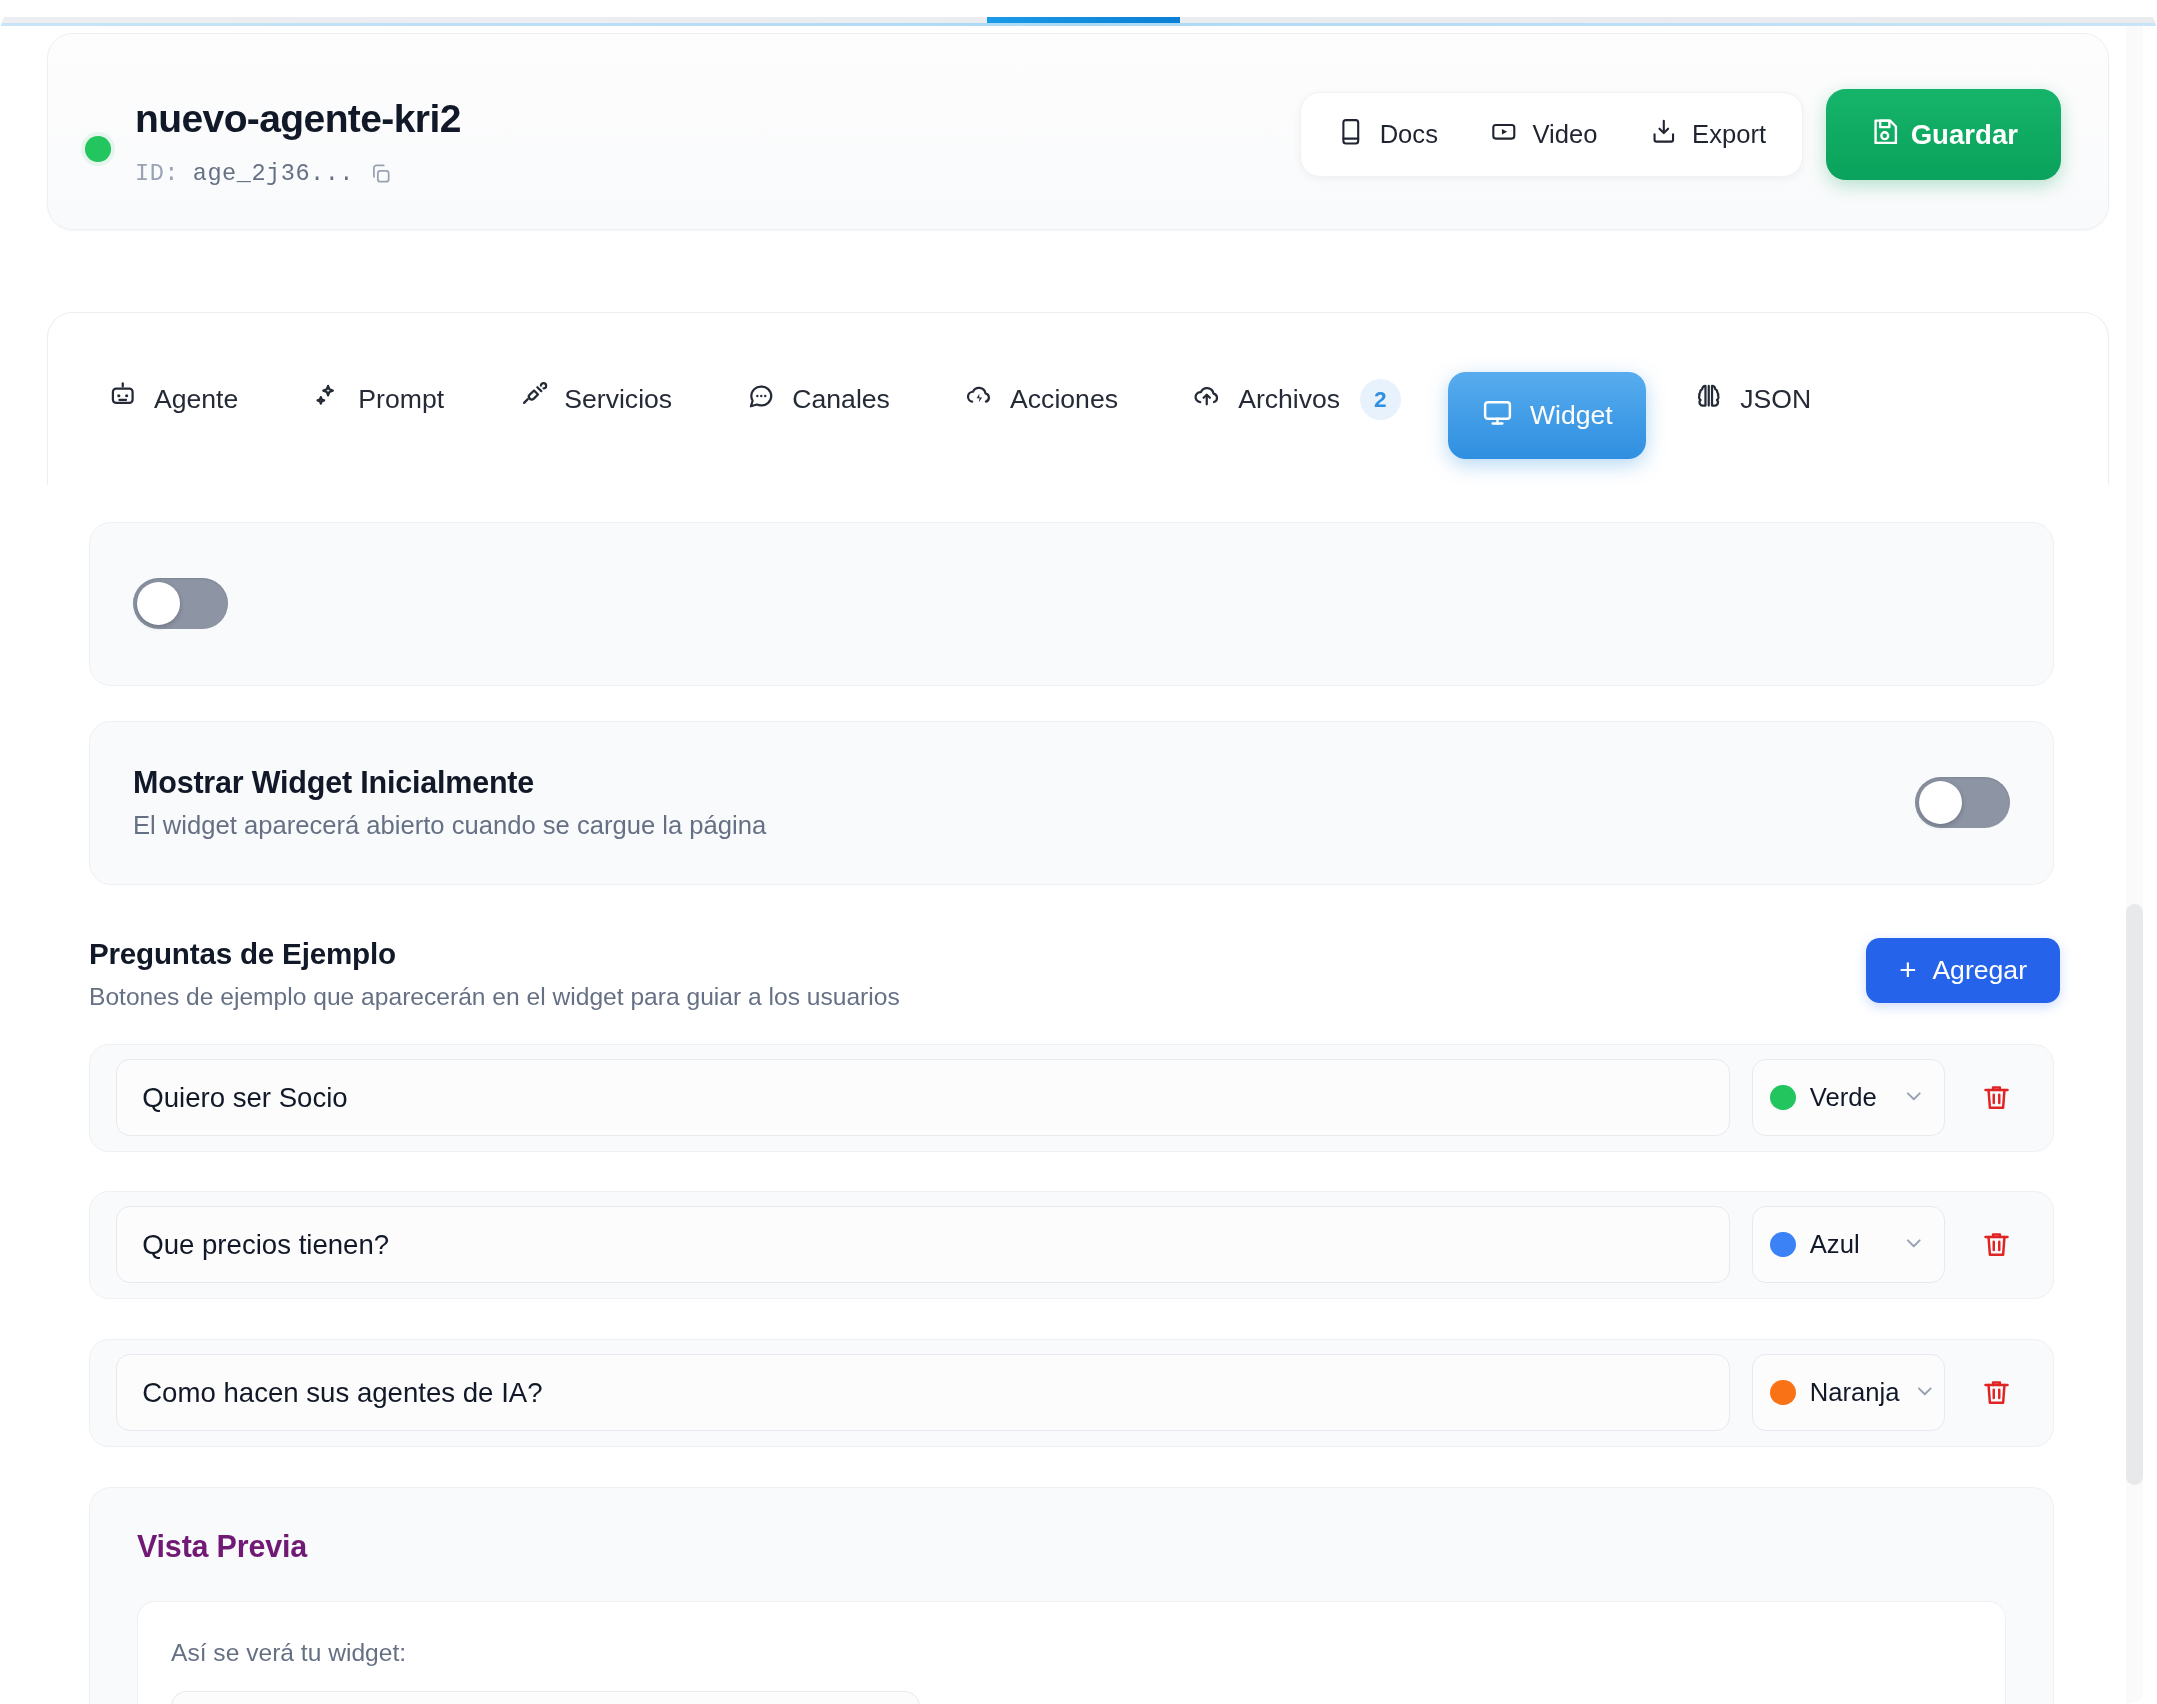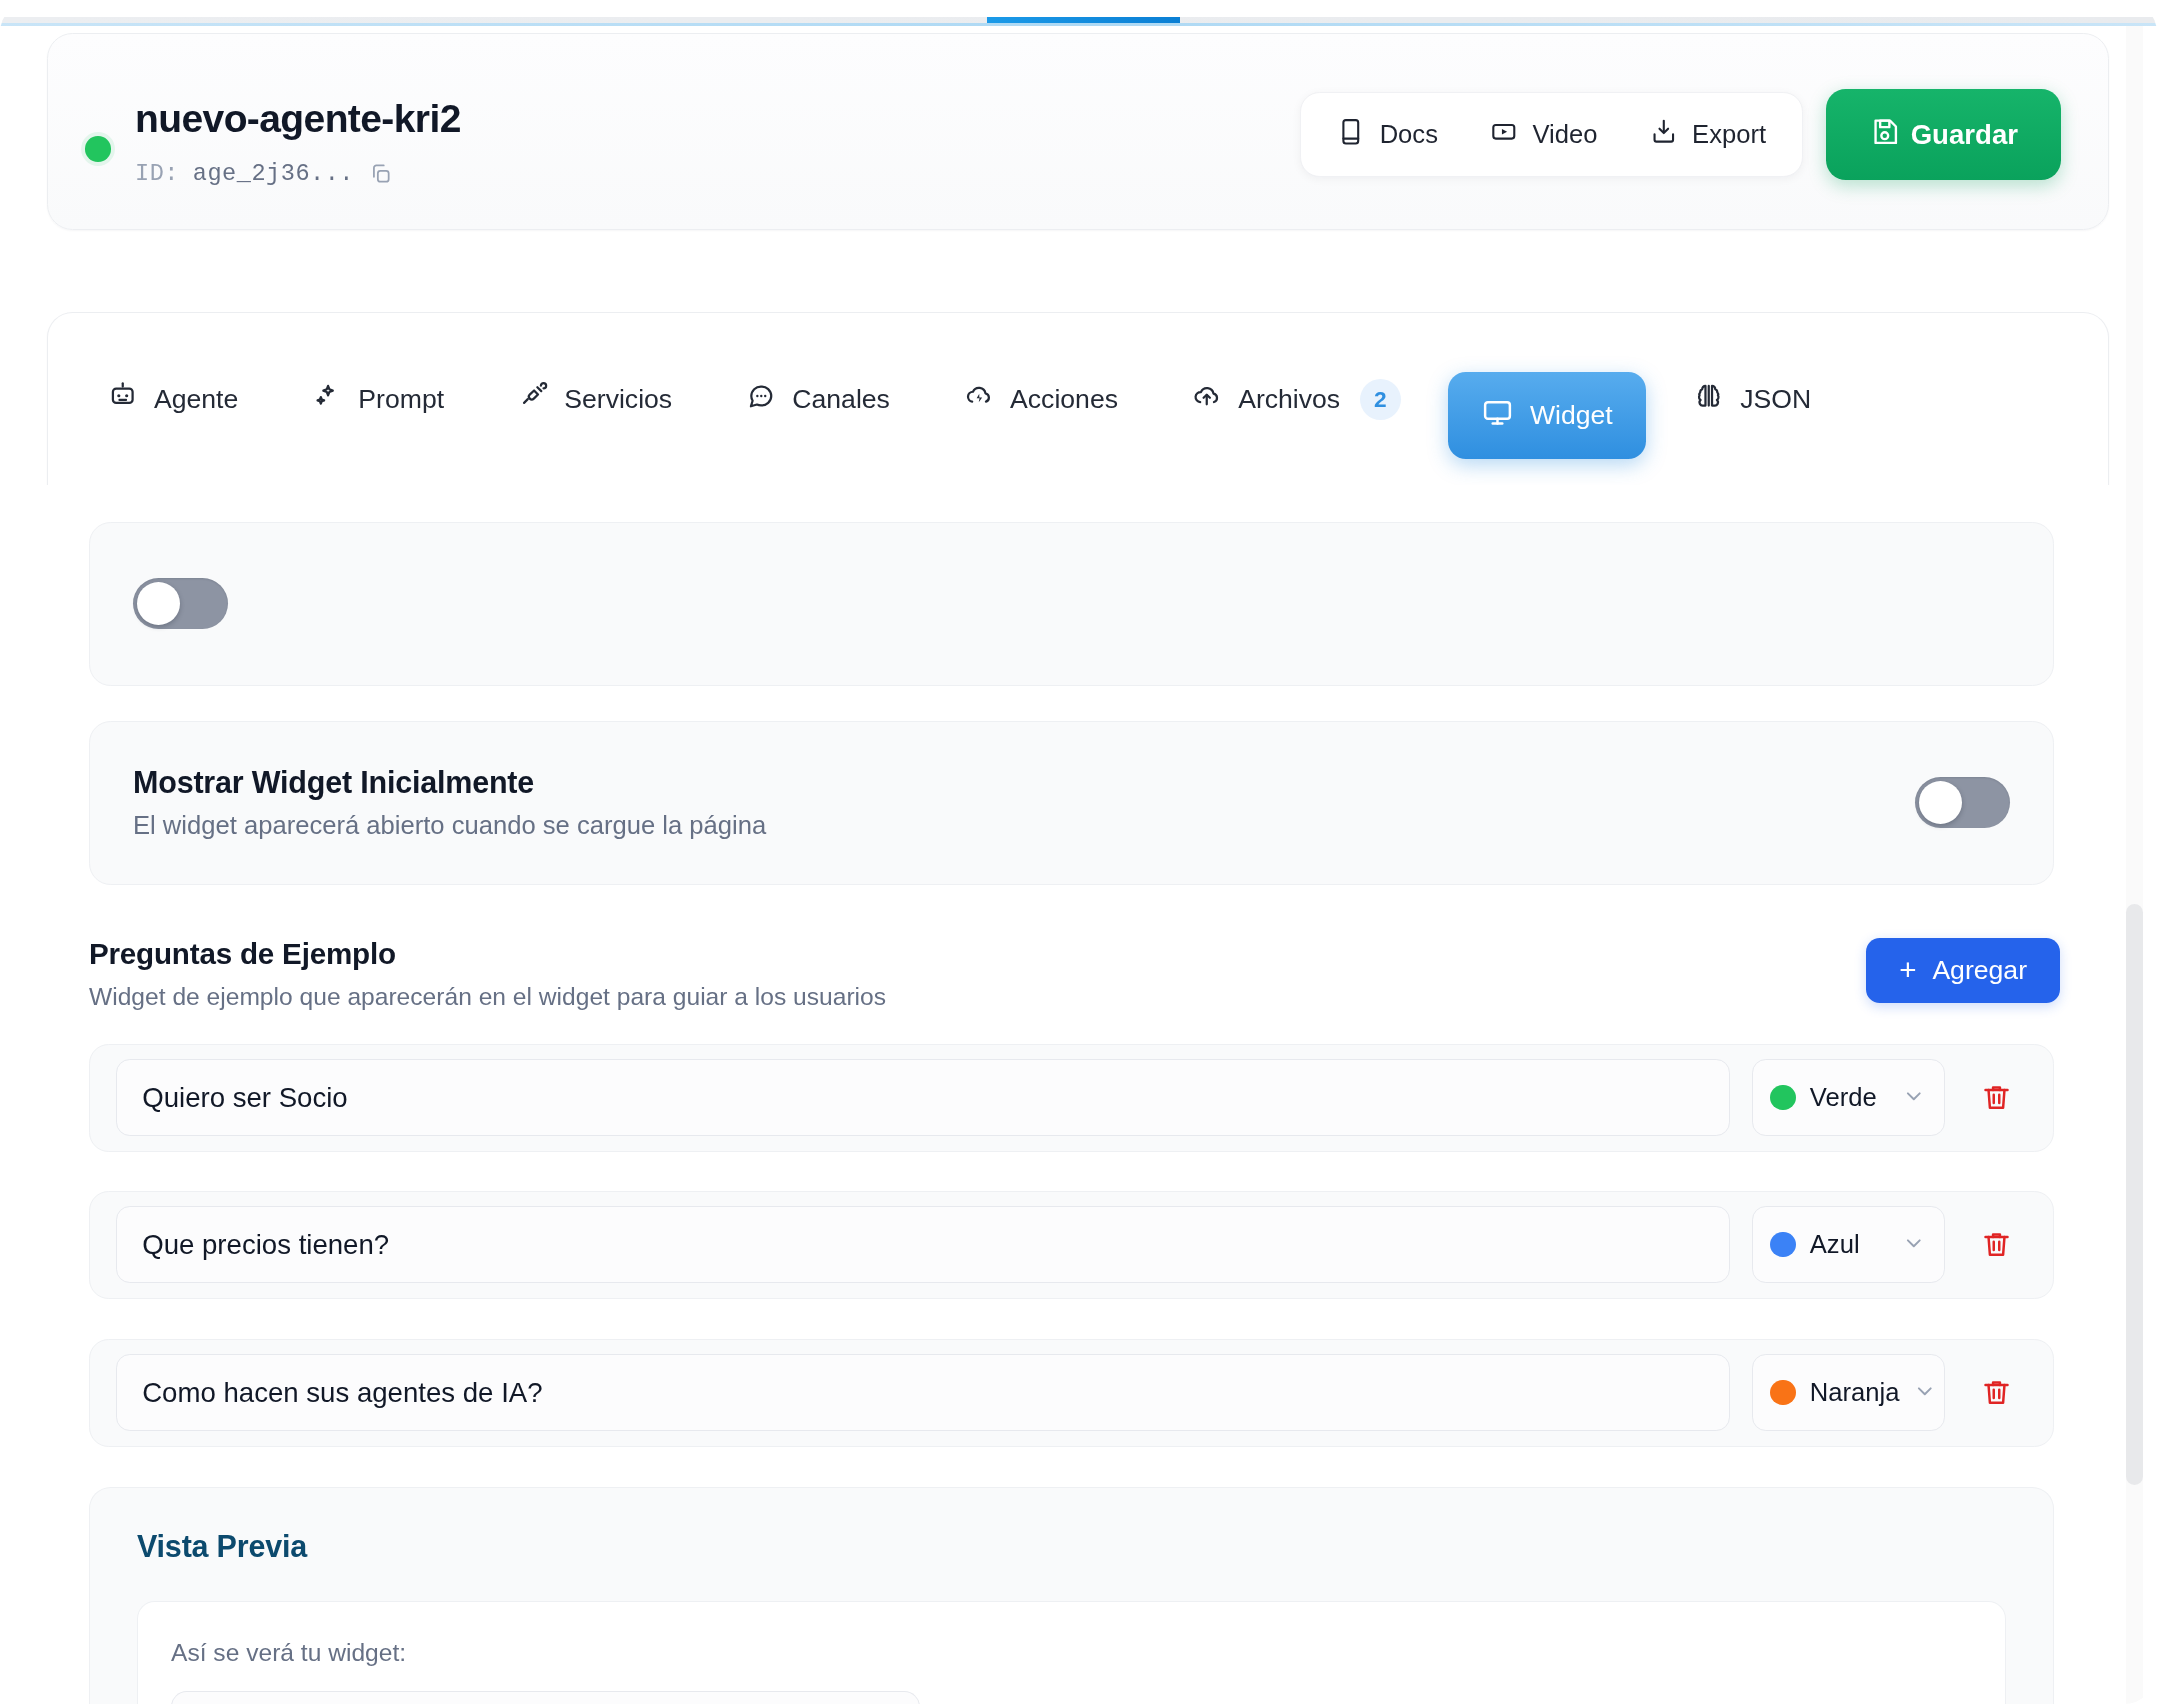--- a/index.html
+++ b/index.html
@@ -409,21 +409,21 @@
     border-radius: 21.7px 21.7px 0 0;
     border-bottom: none;
     overflow: hidden;
   }
   #preview-title {
     position: absolute;
     left: 47px;
     top: 41px;
     font-size: 30.5px;
     font-weight: 600;
-    color: #0c4a6e;
+    color: #701a75;
     letter-spacing: -0.2px;
   }
   #preview-inner {
     position: absolute;
     left: 47px;
     top: 113px;
     right: 47px;
     bottom: 0;
     background: #ffffff;
     border: 1px solid #eef0f3;
@@ -658,21 +658,21 @@
       <div>
         <div class="setting-title">Mostrar Widget Inicialmente</div>
         <div class="setting-desc">El widget aparecerá abierto cuando se cargue la página</div>
       </div>
       <div class="toggle">
         <div class="knob"></div>
       </div>
     </div>
 
     <div id="questions-header-title">Preguntas de Ejemplo</div>
-    <div id="questions-header-desc">Widget de ejemplo que aparecerán en el widget para guiar a los usuarios</div>
+    <div id="questions-header-desc">Botones de ejemplo que aparecerán en el widget para guiar a los usuarios</div>
 
     <button id="add-question-button">
       <span class="plus">+</span>
       <span>Agregar</span>
     </button>
 
     <div class="question-row" id="question-row-0">
       <input class="question-input" value="Quiero ser Socio" style="">
       <div class="color-select">
         <span class="color-swatch" style="background: rgb(34, 197, 94);"></span>

